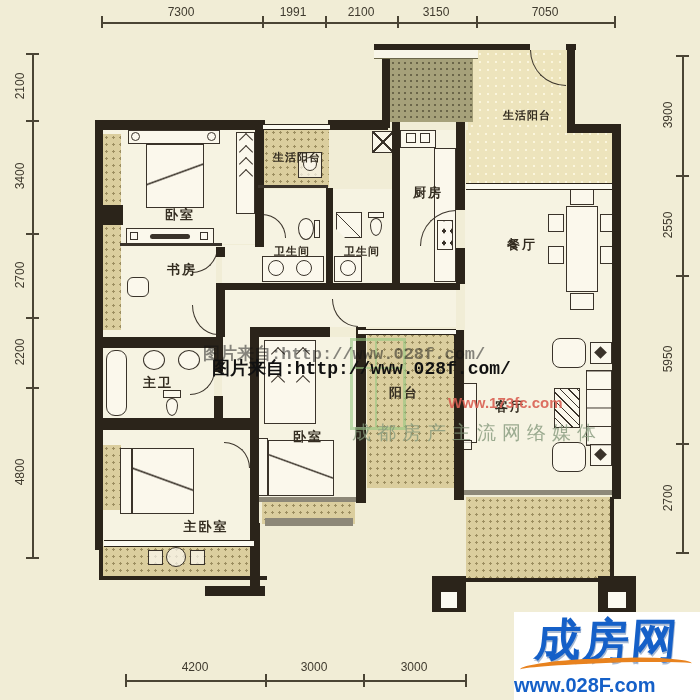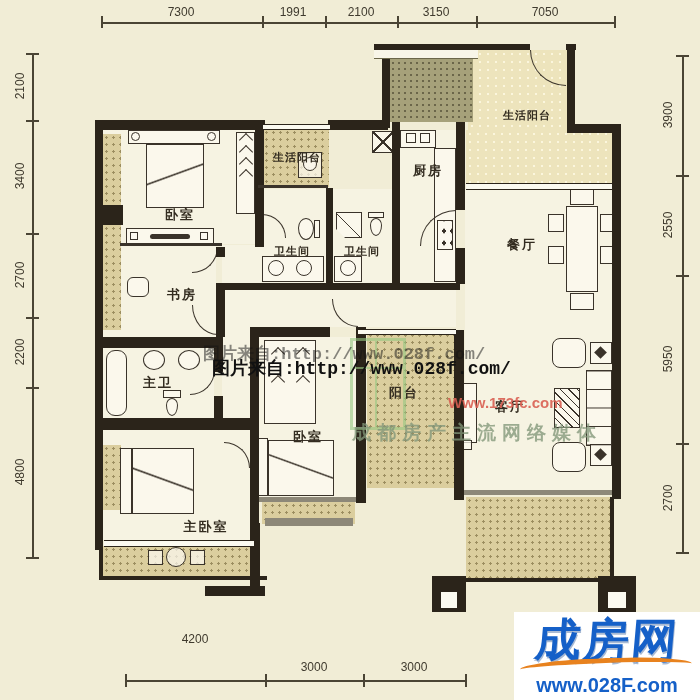--- a/index.html
+++ b/index.html
@@ -193,28 +193,28 @@
   <div class="abs furn" style="left:586px;top:370px;width:26px;height:76px;background-image:linear-gradient(#3a332a 1px,transparent 1px);background-size:100% 25%;background-position:0 18px;"></div>
   <div class="abs furn" style="left:552px;top:338px;width:34px;height:30px;border-radius:8px;"></div>
   <div class="abs furn" style="left:552px;top:442px;width:34px;height:30px;border-radius:8px;"></div>
   <div class="abs furn" style="left:590px;top:342px;width:22px;height:22px;"></div>
   <div class="abs" style="left:596px;top:348px;width:9px;height:9px;background:#3a332a;transform:rotate(45deg);z-index:9;"></div>
   <div class="abs furn" style="left:590px;top:444px;width:22px;height:22px;"></div>
   <div class="abs" style="left:596px;top:450px;width:9px;height:9px;background:#3a332a;transform:rotate(45deg);z-index:9;"></div>
   <div class="abs furn diag" style="left:554px;top:388px;width:26px;height:40px;"></div>
 
   <div class="abs rlabel" style="left:150px;top:206px;width:60px;">卧室</div>
-  <div class="abs rlabel" style="left:152px;top:286px;width:60px;">书房</div>
+  <div class="abs rlabel" style="left:152px;top:261px;width:60px;">书房</div>
   <div class="abs rlabel" style="left:136px;top:374px;width:44px;">主卫</div>
   <div class="abs rlabel" style="left:168px;top:518px;width:76px;">主卧室</div>
   <div class="abs rlabel" style="left:282px;top:428px;width:52px;">卧室</div>
   <div class="abs rlabel sm" style="left:266px;top:150px;width:62px;">生活阳台</div>
   <div class="abs rlabel sm" style="left:266px;top:244px;width:52px;">卫生间</div>
   <div class="abs rlabel sm" style="left:336px;top:244px;width:52px;">卫生间</div>
-  <div class="abs rlabel" style="left:402px;top:162px;width:52px;">厨房</div>
+  <div class="abs rlabel" style="left:402px;top:184px;width:52px;">厨房</div>
   <div class="abs rlabel sm" style="left:494px;top:108px;width:66px;">生活阳台</div>
   <div class="abs rlabel" style="left:498px;top:236px;width:48px;">餐厅</div>
   <div class="abs rlabel" style="left:486px;top:398px;width:48px;">客厅</div>
   <div class="abs rlabel" style="left:380px;top:384px;width:48px;">阳台</div>
 
   <div class="abs dline" style="left:101px;top:22px;width:514px;height:1.5px;"></div>
   <div class="abs dline" style="left:101px;top:16px;width:1.5px;height:12px;"></div>
   <div class="abs dline" style="left:262px;top:16px;width:1.5px;height:12px;"></div>
   <div class="abs dline" style="left:325px;top:16px;width:1.5px;height:12px;"></div>
   <div class="abs dline" style="left:397px;top:16px;width:1.5px;height:12px;"></div>
@@ -248,32 +248,32 @@
   <div class="abs dim rot" style="left:641px;top:108px;width:54px;">3900</div>
   <div class="abs dim rot" style="left:641px;top:218px;width:54px;">2550</div>
   <div class="abs dim rot" style="left:641px;top:352px;width:54px;">5950</div>
   <div class="abs dim rot" style="left:641px;top:491px;width:54px;">2700</div>
 
   <div class="abs dline" style="left:125px;top:680px;width:341px;height:1.5px;"></div>
   <div class="abs dline" style="left:125px;top:674px;width:1.5px;height:13px;"></div>
   <div class="abs dline" style="left:265px;top:674px;width:1.5px;height:13px;"></div>
   <div class="abs dline" style="left:363px;top:674px;width:1.5px;height:13px;"></div>
   <div class="abs dline" style="left:465px;top:674px;width:1.5px;height:13px;"></div>
-  <div class="abs dim" style="left:168px;top:632px;width:54px;">4200</div>
+  <div class="abs dim" style="left:168px;top:660px;width:54px;">4200</div>
   <div class="abs dim" style="left:287px;top:660px;width:54px;">3000</div>
   <div class="abs dim" style="left:387px;top:660px;width:54px;">3000</div>
 
   <div class="abs wm" style="left:203px;top:342px;font-family:'Liberation Mono','DejaVu Sans Mono',monospace;font-weight:bold;font-size:17px;color:#141414;opacity:.5;">图片来自:http://www.028f.com/</div>
   <div class="abs wm" style="left:212px;top:356px;font-family:'Liberation Mono','DejaVu Sans Mono',monospace;font-weight:bold;font-size:18px;color:#111;">图片来自:http://www.028f.com/</div>
   <div class="abs" style="left:350px;top:338px;width:50px;height:86px;border:3px solid rgba(150,200,130,.6);z-index:39;">
     <div style="position:absolute;left:0;top:26px;width:100%;height:0;border-top:2px solid rgba(150,200,130,.6);"></div>
     <div style="position:absolute;left:22px;top:0;width:0;height:100%;border-left:2px solid rgba(150,200,130,.6);"></div>
   </div>
   <div class="abs wm" style="left:448px;top:394px;font-size:15px;font-weight:bold;color:rgba(217,95,82,.9);">Www.173fc.com</div>
-  <div class="abs wm" style="left:352px;top:420px;font-size:19px;letter-spacing:6px;color:rgba(130,150,120,.78);font-weight:bold;">成都房产主流网络媒体</div>
+  <div class="abs wm" style="left:352px;top:420px;font-size:19px;letter-spacing:6px;color:rgba(130,150,120,.78);">成都房产主流网络媒体</div>
 
   <div class="abs" style="left:514px;top:612px;width:186px;height:88px;background:#ffffff;z-index:60;">
     <div style="position:absolute;left:0;top:-2px;width:100%;text-align:center;font-size:46px;font-weight:900;letter-spacing:2px;color:#1560c8;transform:skewX(-5deg);text-shadow:1px 2px 0 rgba(10,58,128,.35);">成房网</div>
     <div style="position:absolute;left:6px;top:46px;width:172px;height:14px;border-top:5px solid #e8821e;border-radius:100% 100% 0 0/90% 90% 0 0;transform:rotate(-2deg);"></div>
-    <div style="position:absolute;left:0;bottom:3px;width:100%;text-align:center;font-size:20px;font-weight:bold;color:#1560c8;">www.028F.com</div>
+    <div style="position:absolute;left:0;bottom:3px;width:100%;text-align:left;font-size:20px;font-weight:bold;color:#1560c8;">www.028F.com</div>
   </div>
 
 </div>
 
 </body></html>

